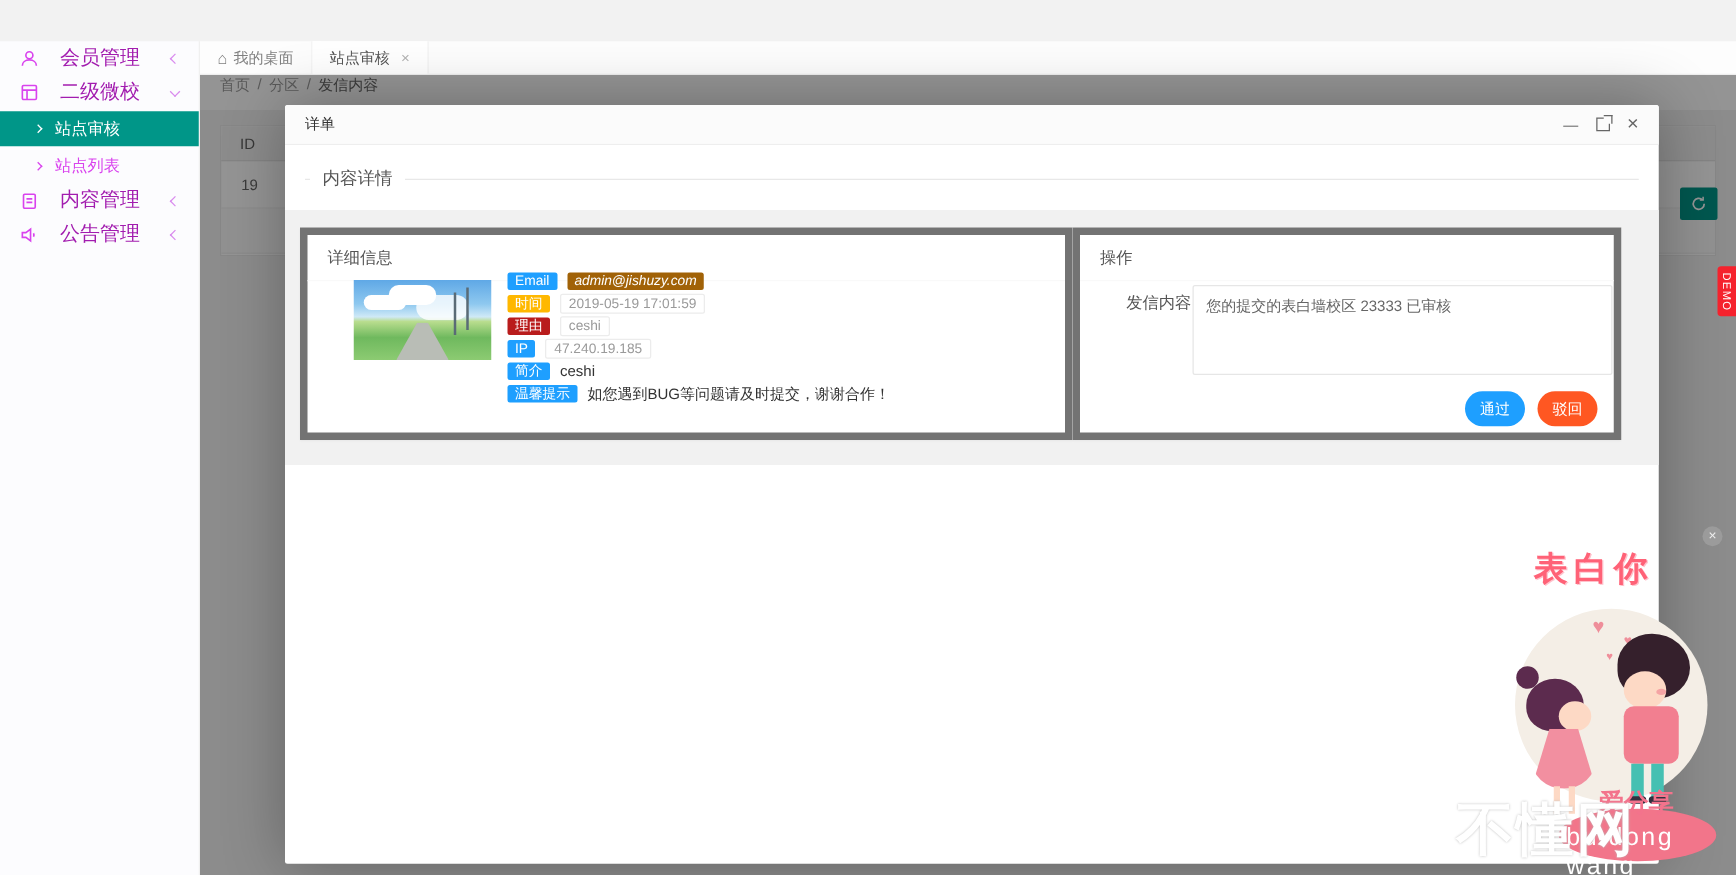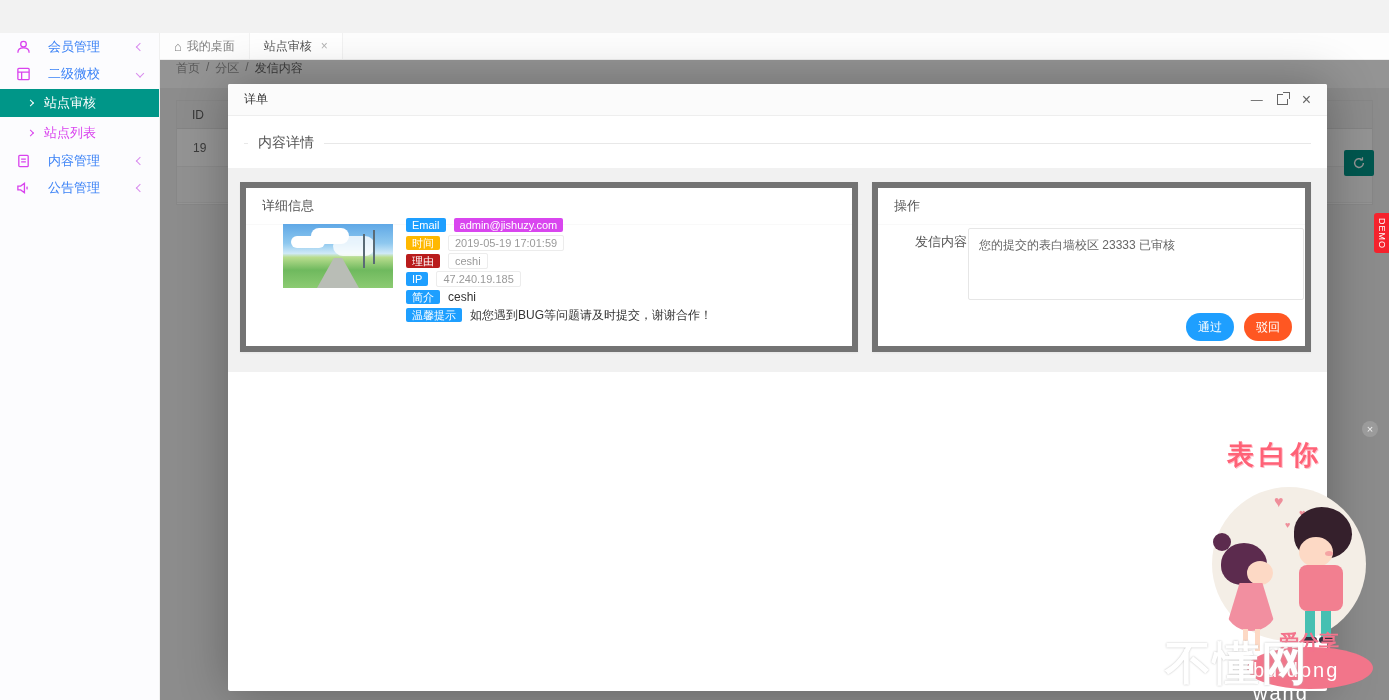--- a/index.html
+++ b/index.html
@@ -17,21 +17,21 @@
   .quick { margin-left:28px; font-size:12px; display:flex; align-items:center; gap:5px; cursor:pointer; }
   .caret { width:0; height:0; border-left:4px solid transparent; border-right:4px solid transparent; border-top:5px solid #fff; }
   .topbar .grow { flex:1; }
   .tb-user { font-size:12px; display:flex; align-items:center; gap:5px; margin-right:28px; cursor:pointer; }
   .tb-front { font-size:12px; margin-right:18px; cursor:pointer; }
 
   
   .sidebar { position:absolute; left:0; top:33px; width:160px; height:667px; background:#fcfcfe; z-index:3;
     border-right:1px solid #f0f0f0; }
   .nav-item { height:27px; display:flex; align-items:center; padding:0 12px 0 48px; position:relative;
-    color:#3b82f6; font-size:13px; cursor:pointer; }
+    color:#a21caf; font-size:16px; cursor:pointer; }
   .nav-item .nico { position:absolute; left:16px; top:50%; transform:translateY(-50%); width:15px; height:15px; color:#d943ee; }
   .chev { position:absolute; right:16px; top:50%; width:6px; height:6px; border-left:1px solid #d98bee; border-bottom:1px solid #d98bee; }
   .chev.left { transform:translateY(-50%) rotate(45deg); }
   .chev.down { transform:translateY(-60%) rotate(-45deg); }
   .sub-item { height:28px; display:flex; align-items:center; padding-left:44px; position:relative;
     color:#d943ee; font-size:13px; cursor:pointer; margin-top:2px; }
   .sub-item .arrow { position:absolute; left:28px; top:50%; width:5px; height:5px;
     border-top:1px solid currentColor; border-right:1px solid currentColor; transform:translateY(-50%) rotate(45deg); }
   .sub-item.active { background:#009688; color:#fff; }
 
@@ -69,34 +69,34 @@
   .m-min { font-size:12px; cursor:pointer; line-height:1; }
   .m-max { width:11px; height:11px; border:1px solid #666; position:relative; cursor:pointer; }
   .m-max::before { content:""; position:absolute; right:-3px; top:-3px; width:6px; height:6px; border-top:1px solid #666; border-right:1px solid #666; background:#fbfbfb; }
   .m-close { font-size:16px; cursor:pointer; line-height:1; }
   .m-fieldline { position:absolute; left:16px; right:16px; top:59px; border-top:1px solid #e8e8e8; }
   .m-legend { position:absolute; left:20px; top:50px; background:#fff; padding:0 10px; font-size:14px; color:#555; }
   .m-band { position:absolute; left:0; top:84px; width:100%; height:204px; background:#f1f1f1; }
   .card { position:absolute; top:14px; height:170px; background:#fff; border:6px solid #737373; box-shadow:0 1px 2px rgba(0,0,0,.05); }
   .card-h { padding:9px 16px; font-size:13px; color:#555; border-bottom:1px solid #f9f9f9; }
   .card.details { left:12px; width:618px; }
-  .card.action  { left:644px; width:439px; }
+  .card.action  { left:630px; width:439px; }
 
   .thumb { position:absolute; left:37px; top:36px; width:110px; height:64px; overflow:hidden;
     background:linear-gradient(180deg,#5fa8e6 0%,#8ec8ef 30%,#cfe9f7 46%,#b9dd8e 52%,#6fb95e 72%,#8ccb72 100%); }
   .thumb .cloud { position:absolute; left:8px; top:12px; width:34px; height:12px; background:#fff; border-radius:10px; box-shadow:46px 4px 0 4px #ffffffcc, 22px -6px 0 2px #fff; }
   .thumb .road { position:absolute; left:34px; bottom:0; width:42px; height:30px; background:#b9bdb6; clip-path:polygon(40% 0,60% 0,100% 100%,0 100%); }
   .thumb .tower { position:absolute; right:18px; top:6px; width:2px; height:34px; background:#5a6b76; box-shadow:-10px 4px 0 0 #5a6b76; }
 
   .fields { position:absolute; left:160px; top:30px; }
   .frow { display:flex; align-items:center; margin-bottom:4px; height:14px; }
   .badge { display:inline-block; padding:1px 6px; font-size:11px; color:#fff; border-radius:2px; margin-right:8px; line-height:12px; white-space:nowrap; }
   .b-orange { background:#ffb800; } .b-blue { background:#1e9fff; } .b-dark { background:#b91c1c; } 
   .v-box { border:1px solid #ececec; padding:1px 6px; font-size:11px; color:#9a9a9a; border-radius:2px; line-height:12px; background:#fff; }
-  .v-green { background:#d946ef; color:#fff; padding:1px 6px; font-size:11px; border-radius:2px; line-height:12px; }
+  .v-green { background:#a16207; color:#fff; padding:1px 6px; font-size:11px; border-radius:2px; line-height:12px;font-style:italic; }
   .v-plain { font-size:12px; color:#333; }
 
   .act-label { position:absolute; left:37px; top:45px; font-size:13px; color:#555; }
   .act-text { position:absolute; left:90px; top:40px; width:336px; height:72px; border:1px solid #e6e6e6; border-radius:2px;
     padding:8px 10px; font-size:12px; color:#666; font-family:inherit; resize:none; outline:none; }
   .act-btns { position:absolute; right:13px; top:125px; display:flex; gap:10px; }
   .pill { min-width:46px; height:28px; border:none; border-radius:14px; color:#fff; font-size:12px; padding:0 12px; cursor:pointer; font-family:inherit; }
   .pill.ok { background:#1e9fff; }
   .pill.no { background:#ff5722; }
 

